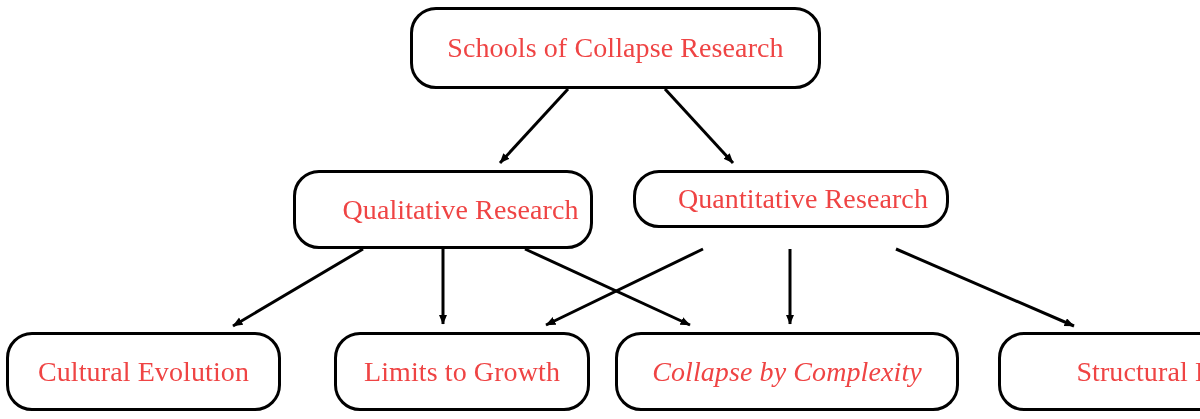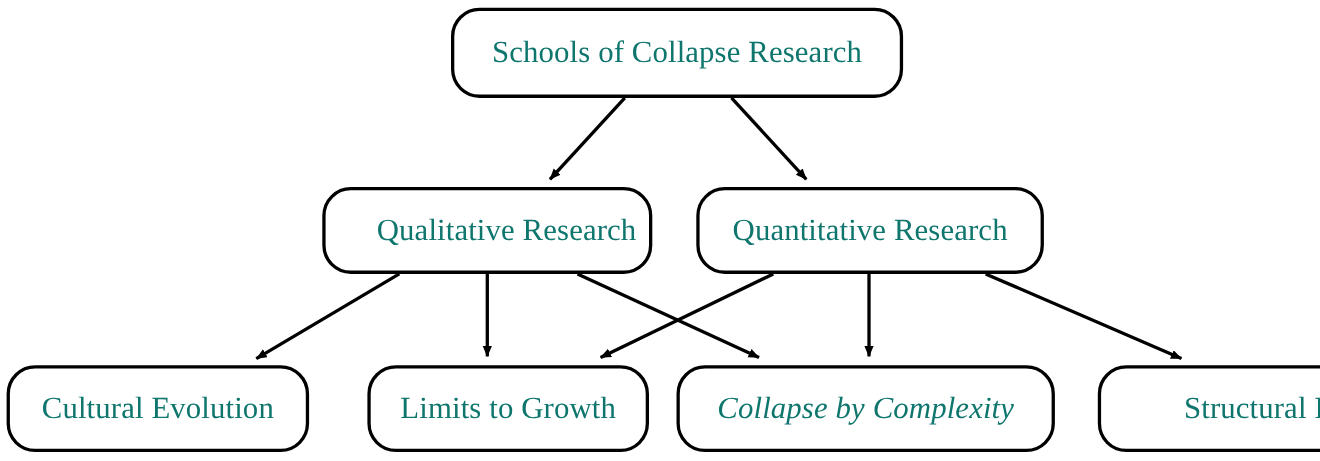--- a/index.html
+++ b/index.html
@@ -33,28 +33,28 @@
     display: flex;
     align-items: center;
     justify-content: center;
     white-space: nowrap;
     z-index: 2;
   }
   .node-label {
     font-family: "Liberation Serif", "DejaVu Serif", serif;
     font-size: 28px;
     line-height: 1;
-    color: #0f766e;
+    color: #ef4444;
     letter-spacing: 0.1px;
     padding: 0 18px;
   }
   
   #node-root            { left: 410px;  top: 7px;   width: 411px; height: 82px; }
   #node-qualitative     { left: 293px;  top: 170px; width: 300px; height: 79px; padding-left: 35px; }
-  #node-quantitative    { left: 633px;  top: 170px; width: 316px; height: 79px; }
+  #node-quantitative    { left: 633px;  top: 170px; width: 316px; height: 58px; justify-content: flex-end; }
   #node-cultural        { left: 6px;    top: 332px; width: 275px; height: 79px; }
   #node-limits          { left: 320px;  top: 332px; width: 256px; height: 79px; margin-left: 14px; }
   #node-collapse        { left: 615px;  top: 332px; width: 344px; height: 79px; font-style: italic; }
   #node-structural      { left: 998px;  top: 332px; width: 330px; height: 79px; }
 </style>
 </head>
 <body>
 
 <div id="canvas">
 

